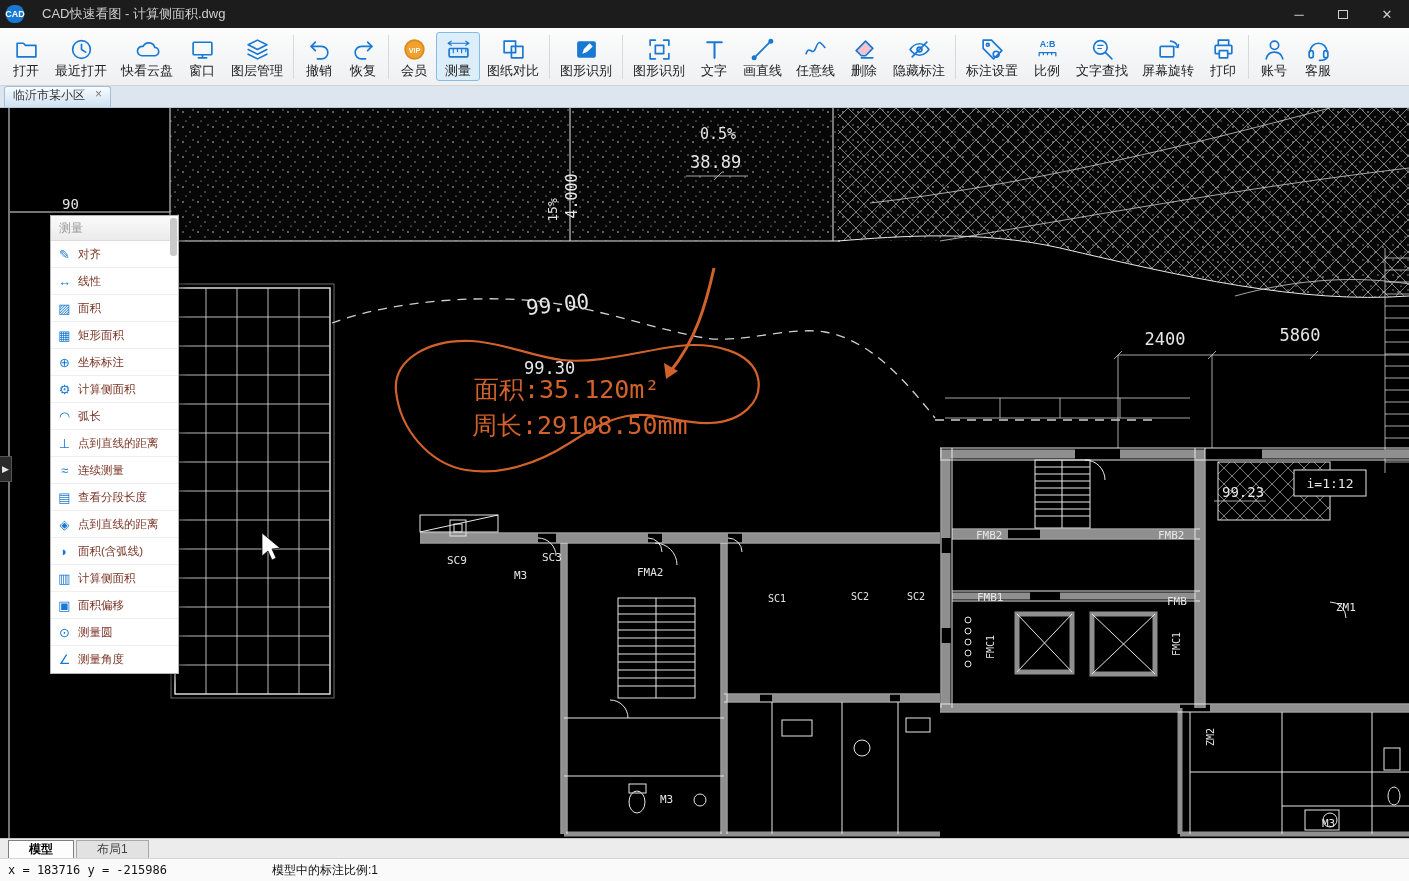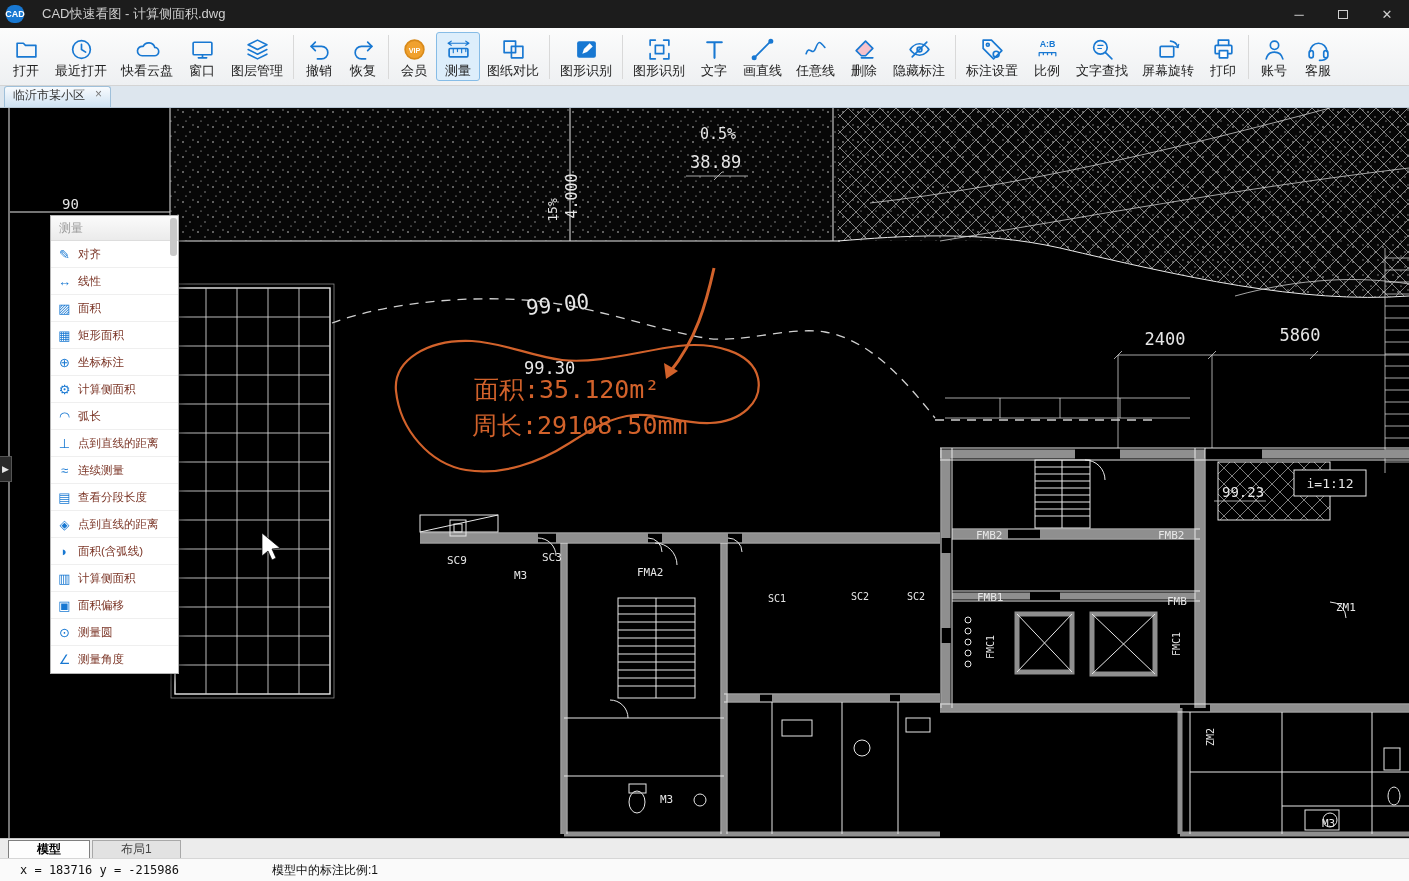--- a/index.html
+++ b/index.html
@@ -56,28 +56,28 @@
   .mitem:last-child{border-bottom:none;}
   .mitem .mico{color:#1878d2;width:15px;text-align:center;font-size:13px;flex:0 0 auto;}
 
   .expander{position:absolute;left:0;top:348px;width:12px;height:26px;background:#2a2a2a;
     color:#e8e8e8;font-size:9px;display:flex;align-items:center;justify-content:center;z-index:4;
     border:1px solid #555;border-left:none;}
 
   
   .bottom-tabs{height:20px;background:#ececec;border-top:1px solid #c6c6c6;
     display:flex;align-items:flex-end;padding-left:8px;gap:2px;}
-  .ltab{height:18px;padding:0 28px;font-size:12px;display:flex;align-items:center;
+  .ltab{height:18px;padding:0 20px;font-size:12px;display:flex;align-items:center;
     border:1px solid #a8a8a8;border-bottom:none;background:#e2e2e2;color:#444;justify-content:center;}
   .ltab.active{background:#fdfdfd;color:#000;border-color:#7f7f7f;font-weight:bold;}
 
   
   .statusbar{height:23px;background:#fafafa;border-top:1px solid #d6d6d6;
     display:flex;align-items:center;font-size:12px;color:#111;}
-  .coords{font-family:"DejaVu Sans Mono",monospace;padding-left:20px;width:272px;flex:0 0 auto;}
+  .coords{font-family:"DejaVu Sans Mono",monospace;padding-left:8px;width:272px;flex:0 0 auto;}
   .scaleinfo{flex:0 0 auto;}
 </style>
 </head>
 <body>
 
 <div class="titlebar">
   <div class="app-logo">CAD</div>
   <div class="win-title">CAD快速看图 - 计算侧面积.dwg</div>
   <div class="title-space"></div>
   <div class="wbtn">─</div>

